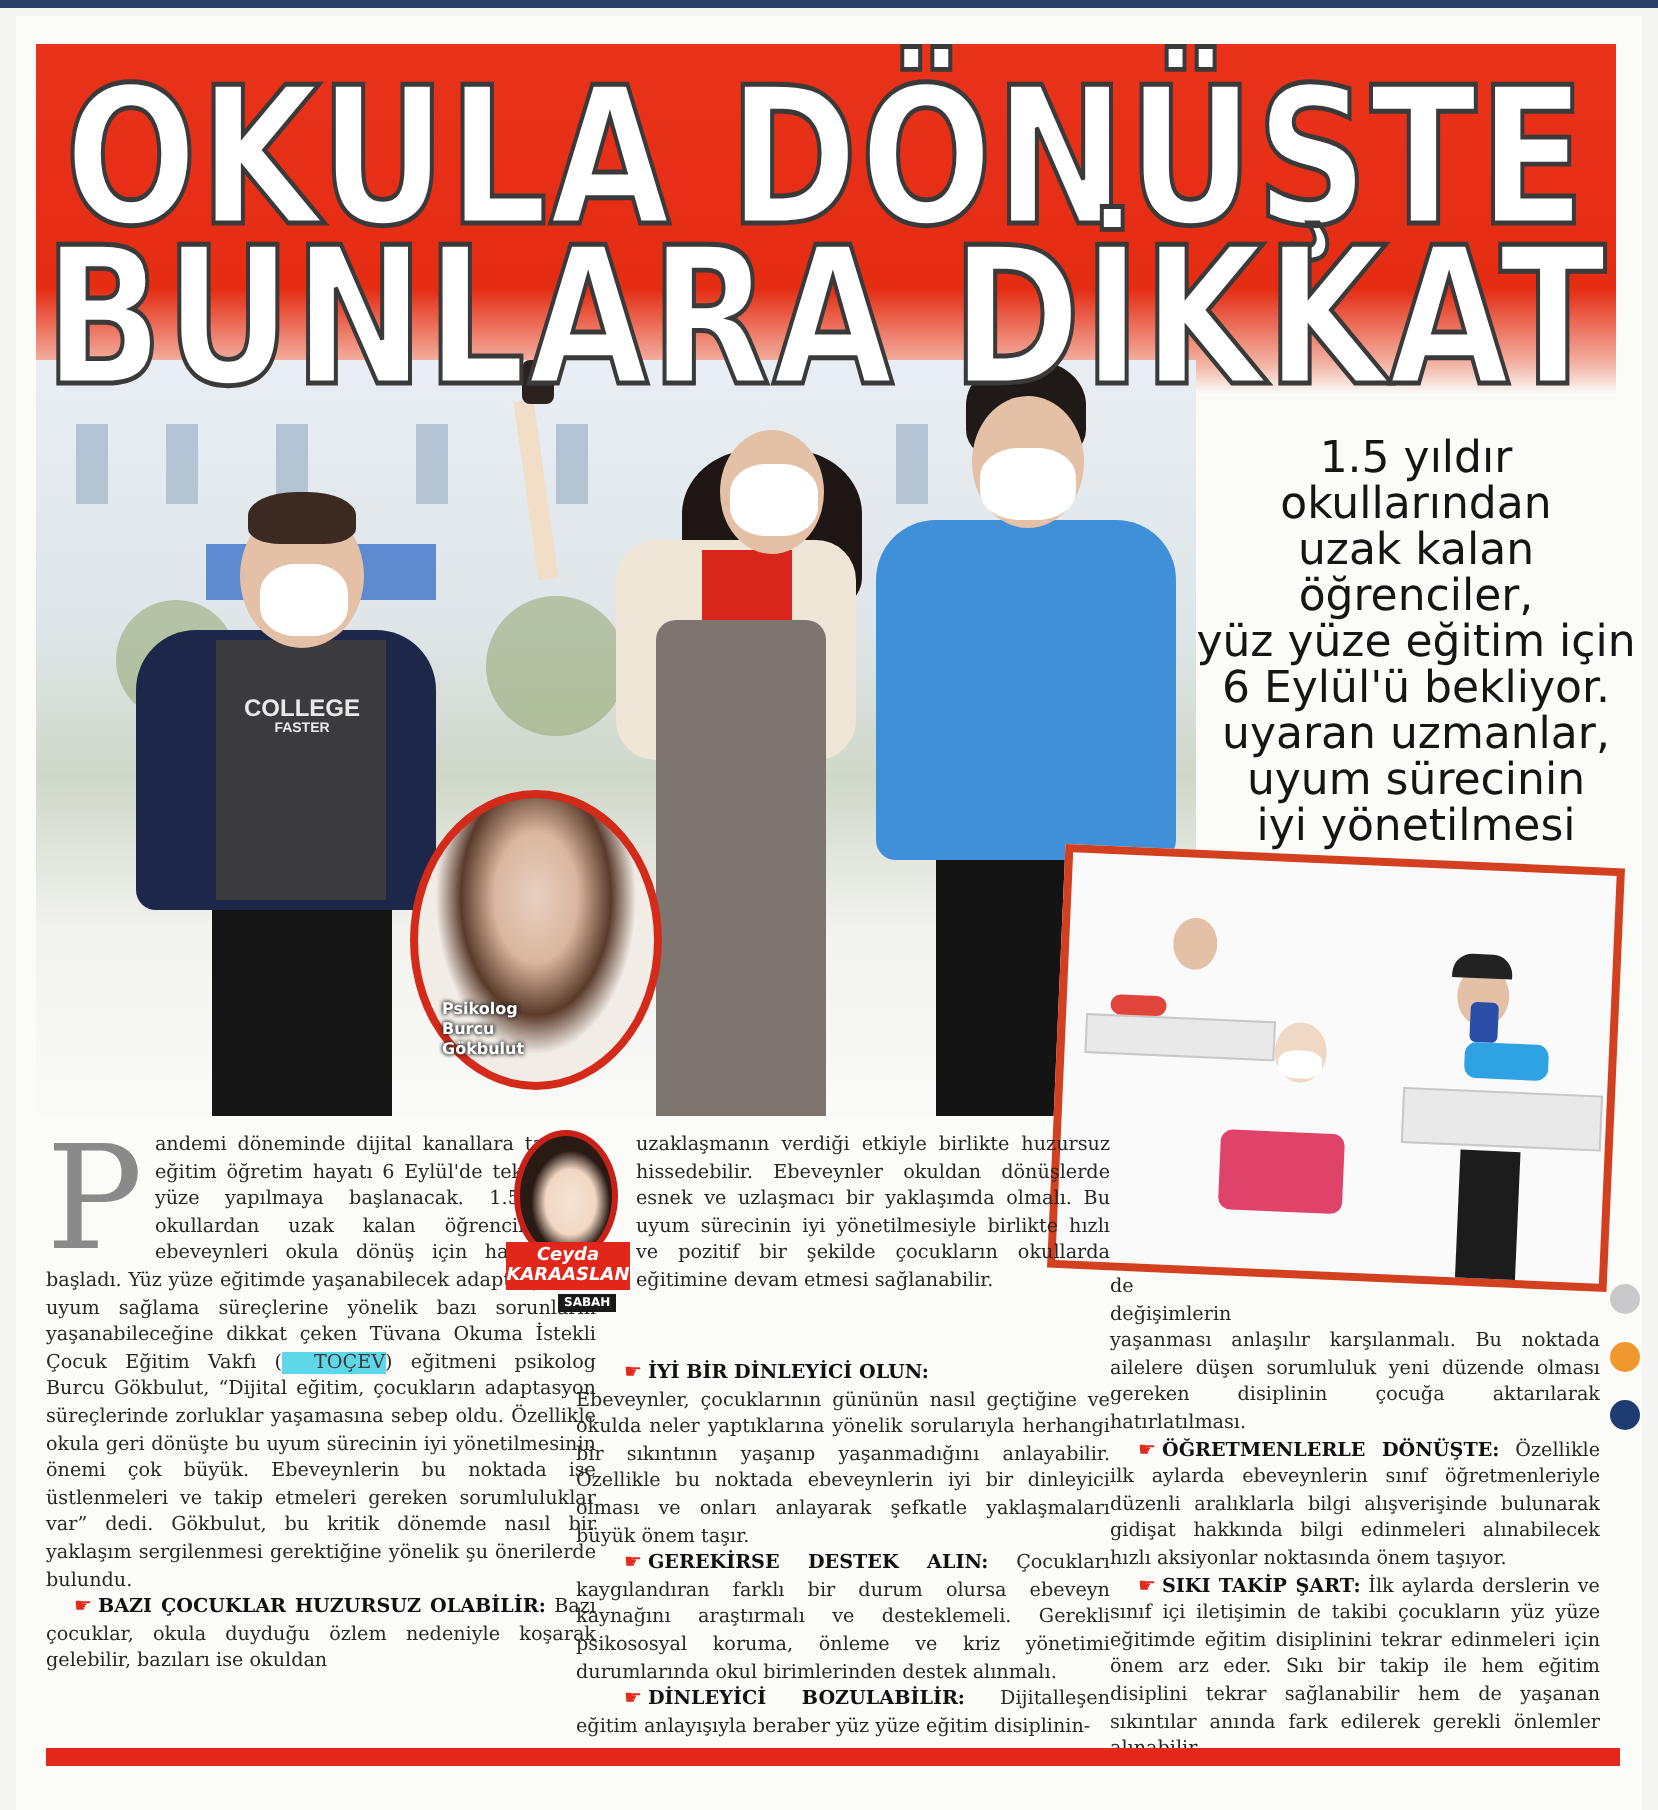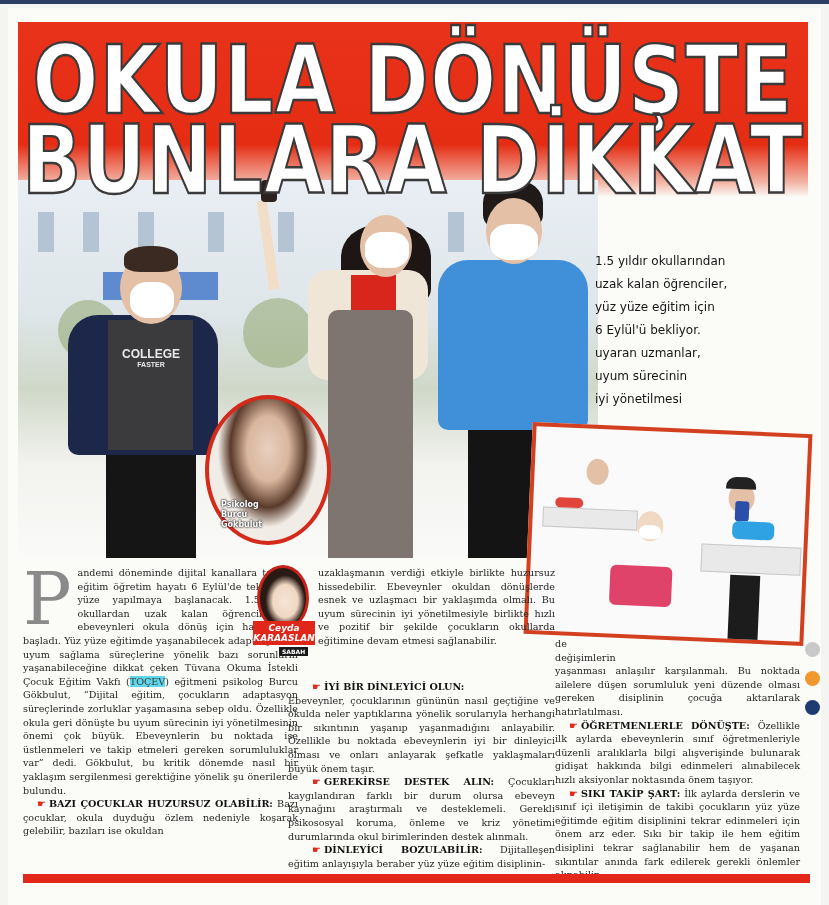--- a/index.html
+++ b/index.html
@@ -32,34 +32,34 @@
   .shirt-text { position: absolute; font-family: Liberation Sans, sans-serif; font-weight: bold; color: #e9e9e9; font-size: 12px; text-align: center; line-height: 1.05; }
 
   
   .oval { position: absolute; left: 205px; top: 395px; width: 126px; height: 150px; border-radius: 50%;
           border: 4px solid #d42a1a; background: radial-gradient(ellipse at 50% 35%, #e8d0c0 0%, #d9b69e 25%, #5a3a2a 45%, #f1ece6 60%); overflow: hidden; }
   .oval-caption { position: absolute; left: 221px; top: 500px; font-family: "DejaVu Sans", sans-serif;
                   font-weight: bold; font-size: 8px; line-height: 1.25; color: #fff;
                   text-shadow: 0 0 2px #222, 0 0 2px #222; }
 
   
-  .deck { position: absolute; left: 595px; top: 218px; width: 226px; 
-          font-family: "DejaVu Sans", sans-serif; font-size: 12px; line-height: 23px; color: #151515; margin-top: 32px; }
+  .deck { position: absolute; left: 595px; top: 218px; width: 226px; text-align: center;
+          font-family: "DejaVu Sans", sans-serif; font-size: 22px; line-height: 23px; color: #151515; }
 
   
   .class-photo { position: absolute; left: 528px; top: 428px; width: 280px; height: 212px;
                  border: 4px solid #d3401f; transform: rotate(2.5deg); background: #fafafa; overflow: hidden; }
   .desk { position: absolute; background: #e9e9e9; border: 1px solid #c8c8c8; }
   .pencil-case { position: absolute; border-radius: 6px; }
 
   
   .col { position: absolute; font-size: 9.6px; line-height: 13.6px; color: #262626; text-align: justify; }
   .col p { margin: 0; }
   .drop { float: left; font-size: 72px; line-height: 58px; color: #8a8a8a; margin: 4px 6px 0 0; font-family: "DejaVu Serif", serif; }
-  .hl { background: #5fd7e8; color: #3a3a3a; }
+  .hl { background: #5fd7e8; color: #3a3a3a; padding-left: 16px; }
   .sub { font-weight: bold; color: #111; }
   .hand { color: #e32b1c; font-family: "DejaVu Sans", sans-serif; font-size: 10px; margin-right: 3px; }
 
   
   .columnist { position: absolute; left: 253px; top: 565px; width: 60px; height: 92px; }
   .col-face { position: absolute; left: 4px; top: 0; width: 52px; height: 66px; border-radius: 50%;
               border: 3px solid #c8211a; background: radial-gradient(ellipse at 55% 55%, #f6e4d6 0%, #f0d7c3 35%, #2a1a14 55%); }
   .col-name { position: absolute; left: 0; top: 56px; width: 62px; background: #e1261a; color: #fff;
               text-align: center; font-family: "DejaVu Sans", sans-serif; font-weight: bold; font-style: italic;
               font-size: 9px; line-height: 10px; padding: 2px 0; }

